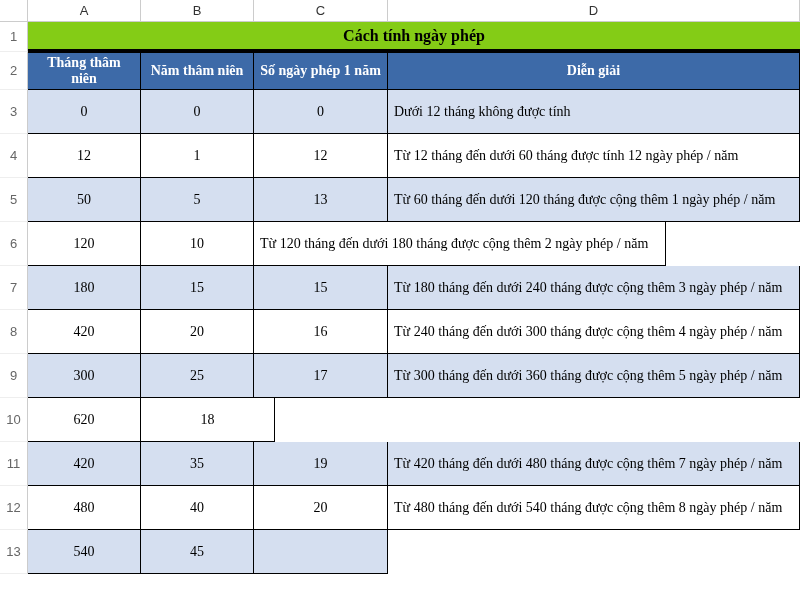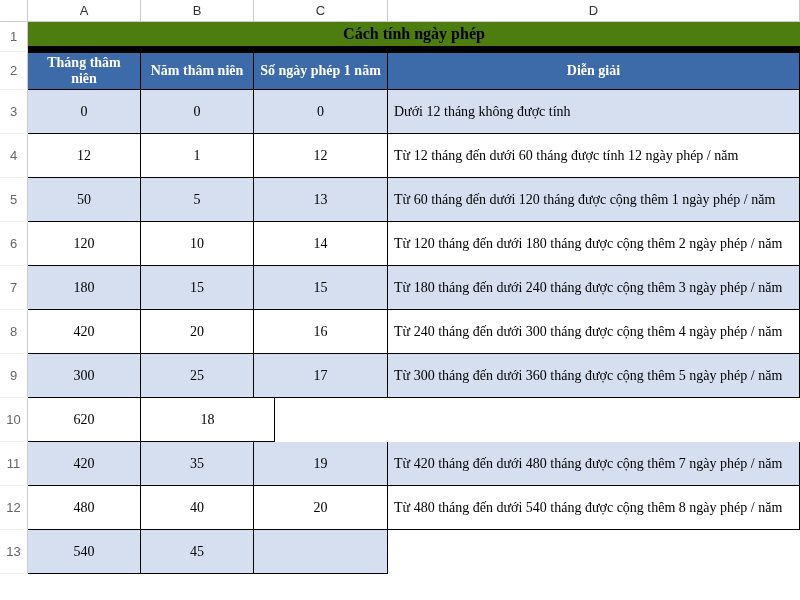--- a/index.html
+++ b/index.html
@@ -12,21 +12,21 @@
     .col-B { width: 113px; }
     .col-C { width: 134px; }
     .col-D { width: 412px; }
     .body { display: flex; flex-direction: column; }
     .row { display: flex; align-items: stretch; }
     .row-header { width: 28px; font-family: Arial, sans-serif; font-size: 13px; color: #666; display: flex; align-items: center; justify-content: center; border-right: 1px solid #ccc; border-bottom: 1px solid #eee; }
     .cells { display: flex; flex: 1; }
     .cell { border-right: 1px solid #000; border-bottom: 1px solid #000; padding: 0 6px; display: flex; align-items: center; }
     .center { justify-content: center; text-align: center; }
     .left { justify-content: flex-start; text-align: center; }
-    .title-row .cell { font-weight: bold; font-size: 16px; background: #4d7c0f; border: none; border-bottom: 6px solid #000000; }
+    .title-row .cell { font-weight: bold; font-size: 16px; background: #84cc16; border: none; border-bottom: 3px solid #000000; }
     .header-row .cell { background: #3d6aa8; color: #fff; font-weight: bold; font-size: 14px; border-top: 1px solid #000; }
     .data-row .cell { font-size: 14px; }
     .shaded .cell { background: #d5dff0; }
     .plain .cell { background: #fff; }
     .row-h1 { height: 30px; }
     .row-h2 { height: 38px; }
     .row-hd { height: 44px; }
     .merged { width: 772px; }
   </style>
 </head>
@@ -89,21 +89,20 @@
         <div class="cell center col-C">13</div>
         <div class="cell left col-D">Từ 60 tháng đến dưới 120 tháng được cộng thêm 1 ngày phép / năm</div>
       </div>
     </div>
 
     <div class="row data-row plain row-hd">
       <div class="row-header">6</div>
       <div class="cells">
         <div class="cell center col-A">120</div>
         <div class="cell center col-B">10</div>
-        <div class="cell center col-C">14</div>
         <div class="cell left col-D">Từ 120 tháng đến dưới 180 tháng được cộng thêm 2 ngày phép / năm</div>
       </div>
     </div>
 
     <div class="row data-row shaded row-hd">
       <div class="row-header">7</div>
       <div class="cells">
         <div class="cell center col-A">180</div>
         <div class="cell center col-B">15</div>
         <div class="cell center col-C">15</div>

